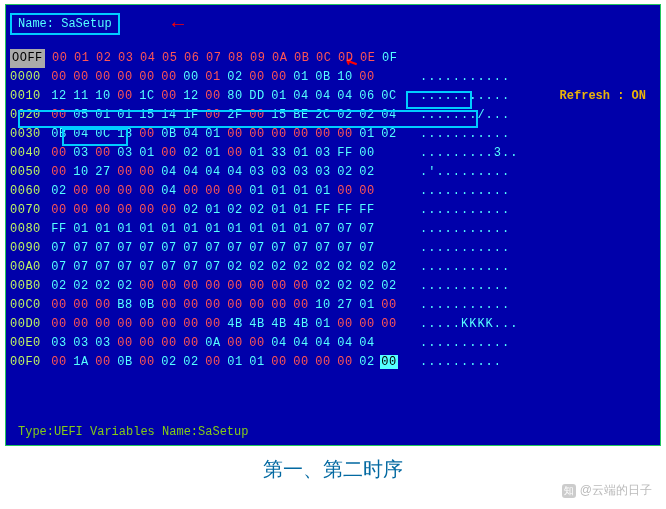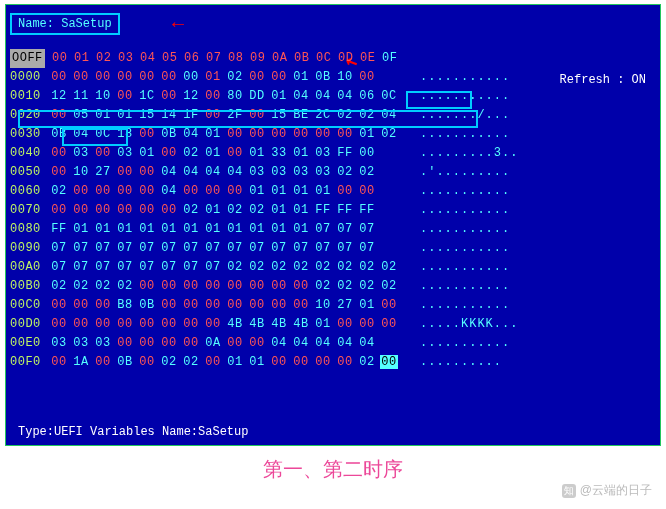--- a/index.html
+++ b/index.html
@@ -67,40 +67,41 @@
     padding: 0 1px;
   }
   .ascii {
     color: #55ffff;
     margin-left: 20px;
     letter-spacing: 1px;
   }
   .side {
     position: absolute;
     right: 14px;
-    top: 68px;
-    color: #ffffff;
+    top: 84px;
+    color: #eab308;
+    font-weight: bold;
   }
   .highlight-box {
     position: absolute;
     border: 2px solid #00ccff;
     pointer-events: none;
   }
   .hb1 { top: 86px; left: 400px; width: 66px; height: 18px; }
   .hb2 { top: 105px; left: 12px; width: 460px; height: 18px; }
   .hb3 { top: 123px; left: 56px; width: 66px; height: 18px; }
   .footer-line {
     position: absolute;
     bottom: 6px;
     left: 12px;
-    color: #ffffff;
+    color: #84cc16;
   }
   .caption {
     text-align: center;
-    color: #ec4899;
+    color: #0369a1;
     font-family: sans-serif;
     font-size: 20px;
     margin-top: 10px;
   }
   .watermark {
     position: absolute;
     right: 14px;
     bottom: 10px;
     color: #bbb;
     font-family: sans-serif;

